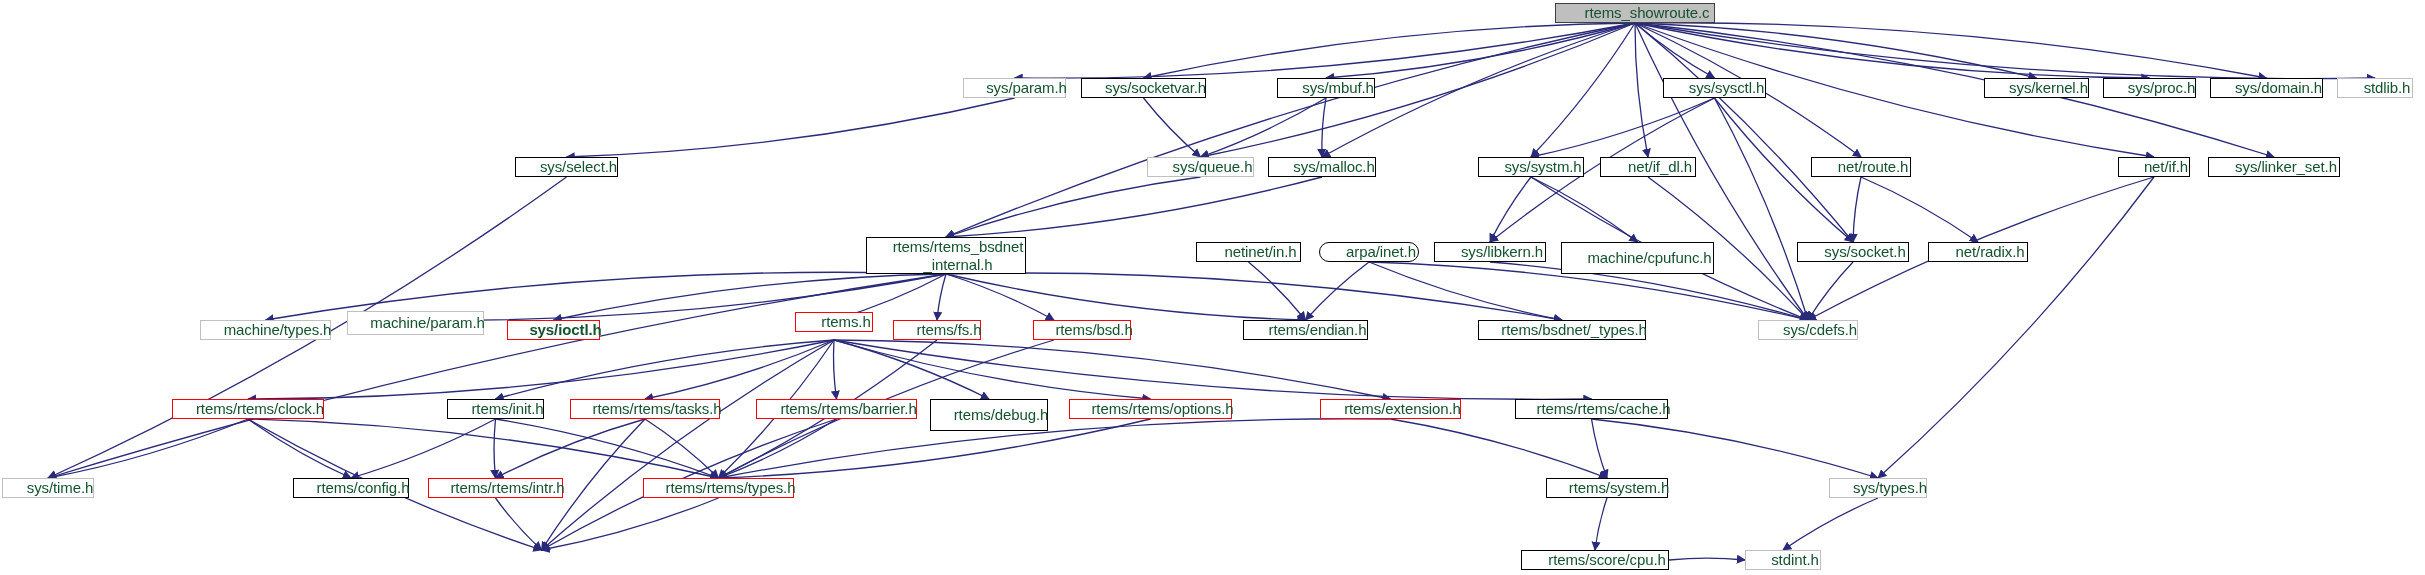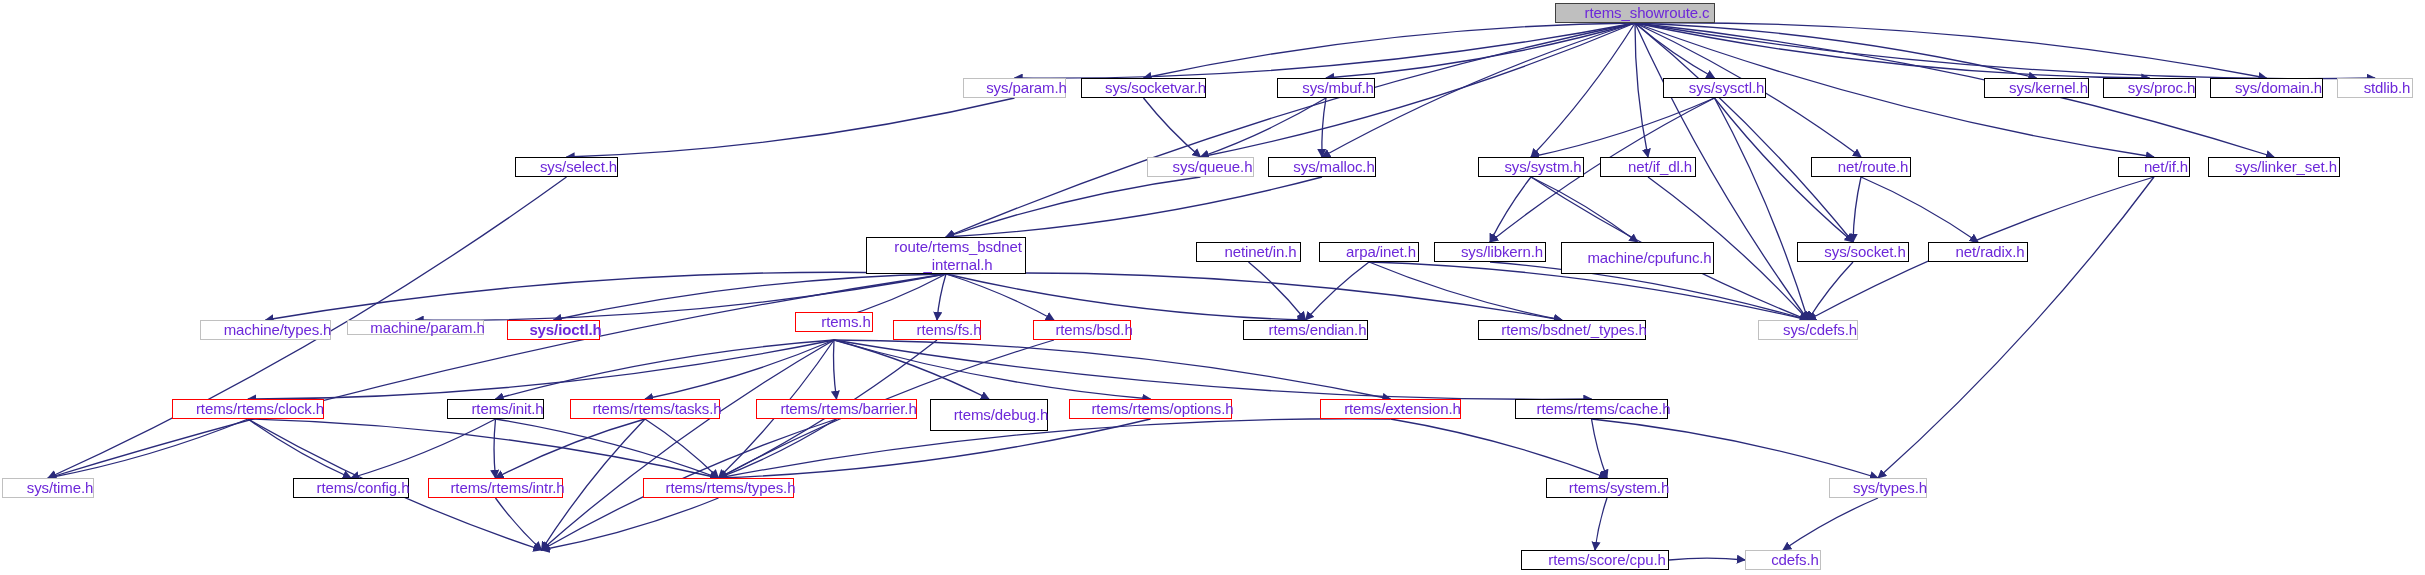--- a/index.html
+++ b/index.html
@@ -25,21 +25,21 @@
   }
   .node {
     position: absolute;
     box-sizing: border-box;
     display: flex;
     align-items: center;
     justify-content: center;
     text-align: center;
     font-size: 15px;
     line-height: 1.06;
-    color: #6d28d9;
+    color: #14532d;
     background: #ffffff;
     border: 1px solid #000000;
     white-space: pre-line;
     letter-spacing: -0.1px;
     z-index: 5;
     padding-left: 24px;
   }
   .node.root {
     background: #bfbfbf;
     border: 1px solid #404040;
@@ -165,30 +165,30 @@
       <div class="node" style="left: 2210px; top: 78px; width: 113px; height: 20px;">sys/domain.h</div>
       <div class="node grey" style="left: 2337px; top: 78px; width: 76px; height: 20px;">stdlib.h</div>
       <div class="node" style="left: 515px; top: 157px; width: 103px; height: 20px;">sys/select.h</div>
       <div class="node grey" style="left: 1147px; top: 157px; width: 107px; height: 20px;">sys/queue.h</div>
       <div class="node" style="left: 1268px; top: 157px; width: 108px; height: 20px;">sys/malloc.h</div>
       <div class="node" style="left: 1478px; top: 157px; width: 106px; height: 20px;">sys/systm.h</div>
       <div class="node" style="left: 1600px; top: 157px; width: 96px; height: 20px;">net/if_dl.h</div>
       <div class="node" style="left: 1811px; top: 157px; width: 100px; height: 20px;">net/route.h</div>
       <div class="node" style="left: 2118px; top: 157px; width: 72px; height: 20px;">net/if.h</div>
       <div class="node" style="left: 2208px; top: 157px; width: 132px; height: 20px;">sys/linker_set.h</div>
-      <div class="node two-line" style="left: 866px; top: 237px; width: 160px; height: 37px;">route/rtems_bsdnet
+      <div class="node two-line" style="left: 866px; top: 237px; width: 160px; height: 37px;">rtems/rtems_bsdnet
 _internal.h</div>
       <div class="node" style="left: 1196px; top: 242px; width: 105px; height: 20px;">netinet/in.h</div>
-      <div class="node" style="left: 1319px; top: 242px; width: 100px; height: 20px;">arpa/inet.h</div>
+      <div class="node" style="left: 1319px; top: 242px; width: 100px; height: 20px; border-radius: 10px;">arpa/inet.h</div>
       <div class="node" style="left: 1434px; top: 242px; width: 112px; height: 20px;">sys/libkern.h</div>
       <div class="node" style="left: 1561px; top: 242px; width: 153px; height: 32px;">machine/cpufunc.h</div>
       <div class="node" style="left: 1797px; top: 242px; width: 112px; height: 20px;">sys/socket.h</div>
       <div class="node" style="left: 1928px; top: 242px; width: 100px; height: 20px;">net/radix.h</div>
       <div class="node grey" style="left: 200px; top: 320px; width: 131px; height: 20px;">machine/types.h</div>
-      <div class="node grey" style="left: 347px; top: 320px; width: 137px; height: 15px;">machine/param.h</div>
+      <div class="node grey" style="left: 347px; top: 311px; width: 137px; height: 24px;">machine/param.h</div>
       <div class="node red" style="left: 507px; top: 320px; width: 93px; height: 20px; font-weight: bold;">sys/ioctl.h</div>
       <div class="node red" style="left: 795px; top: 312px; width: 78px; height: 20px;">rtems.h</div>
       <div class="node red" style="left: 893px; top: 320px; width: 88px; height: 20px;">rtems/fs.h</div>
       <div class="node red" style="left: 1005px; top: 320px; width: 98px; height: 20px; margin-left: 28px;">rtems/bsd.h</div>
       <div class="node" style="left: 1243px; top: 320px; width: 125px; height: 20px;">rtems/endian.h</div>
       <div class="node" style="left: 1478px; top: 320px; width: 168px; height: 20px;">rtems/bsdnet/_types.h</div>
       <div class="node grey" style="left: 1758px; top: 320px; width: 100px; height: 20px;">sys/cdefs.h</div>
       <div class="node red" style="left: 172px; top: 399px; width: 152px; height: 20px;">rtems/rtems/clock.h</div>
       <div class="node" style="left: 447px; top: 399px; width: 97px; height: 20px;">rtems/init.h</div>
       <div class="node red" style="left: 570px; top: 399px; width: 150px; height: 20px;">rtems/rtems/tasks.h</div>
@@ -198,15 +198,15 @@
       <div class="node red" style="left: 1320px; top: 399px; width: 141px; height: 20px;">rtems/extension.h</div>
       <div class="node" style="left: 1515px; top: 399px; width: 153px; height: 20px;">rtems/rtems/cache.h</div>
       <div class="node grey" style="left: 2px; top: 478px; width: 92px; height: 20px;">sys/time.h</div>
       <div class="node" style="left: 293px; top: 478px; width: 116px; height: 20px; text-align: right;">rtems/config.h</div>
       <div class="node red" style="left: 428px; top: 478px; width: 135px; height: 20px;">rtems/rtems/intr.h</div>
       <div class="node red" style="left: 643px; top: 478px; width: 151px; height: 20px;">rtems/rtems/types.h</div>
       <div class="node" style="left: 1546px; top: 478px; width: 122px; height: 20px;">rtems/system.h</div>
       <div class="node grey" style="left: 1829px; top: 478px; width: 98px; height: 20px;">sys/types.h</div>
       <div class="node red" style="left: 463px; top: 580px; width: 157px; height: 20px; border-radius: 10px;">rtems/rtems/status.h</div>
       <div class="node" style="left: 1521px; top: 550px; width: 148px; height: 20px;">rtems/score/cpu.h</div>
-      <div class="node grey" style="left: 1745px; top: 550px; width: 76px; height: 20px;">cdefs.h</div>
+      <div class="node grey" style="left: 1745px; top: 550px; width: 76px; height: 20px;">stdint.h</div>
     </div>
 </div>
 
 </body></html>

